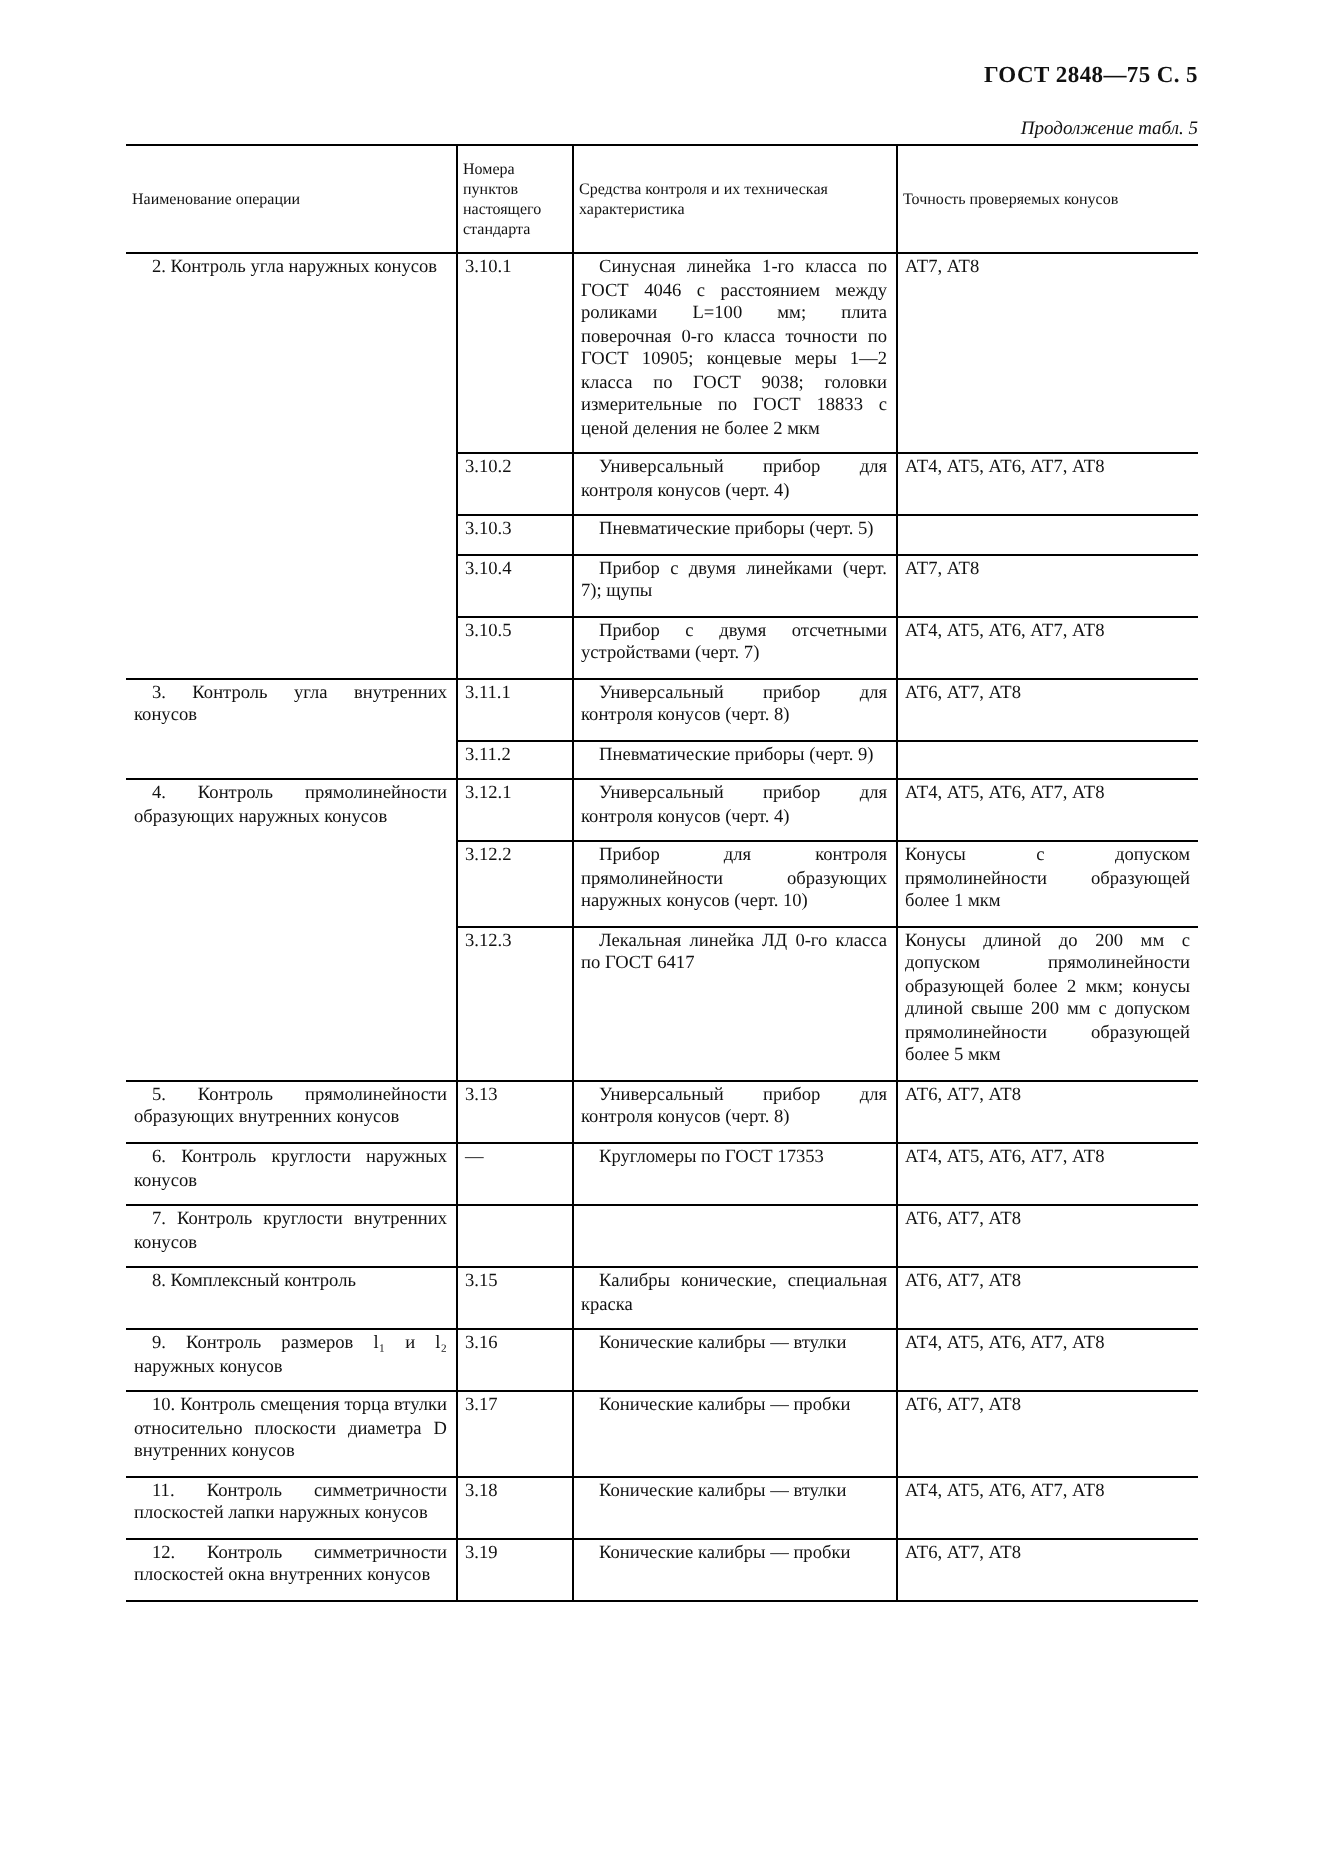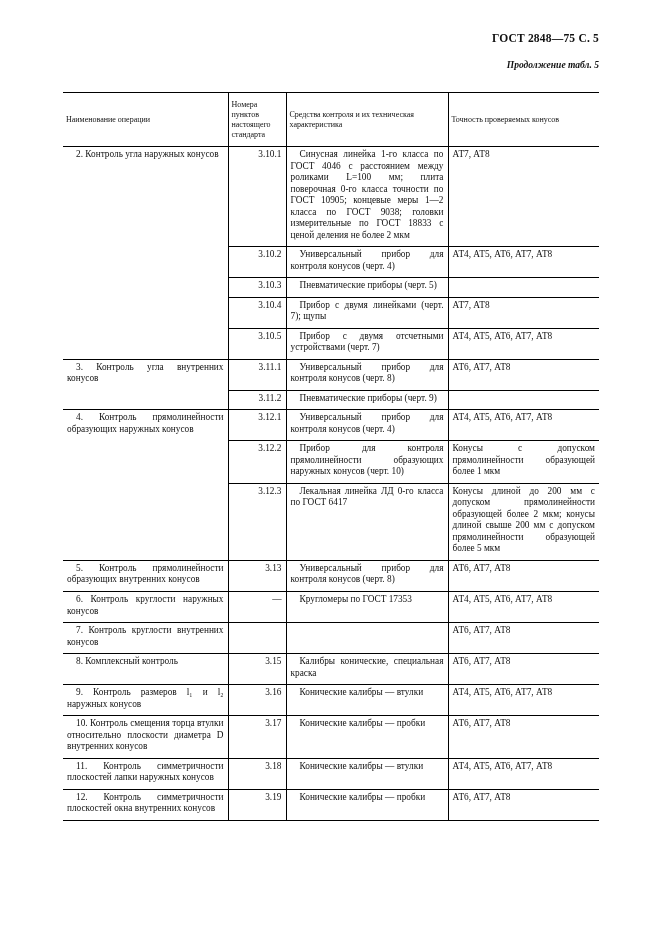--- a/index.html
+++ b/index.html
@@ -19,22 +19,21 @@
     text-align: right;
     font-weight: bold;
     font-size: 11.5px;
     letter-spacing: .2px;
     margin-bottom: 16px;
   }
   .table-caption {
     text-align: right;
     font-style: italic;
     font-size: 9.5px;
-    margin-bottom: 22px;
-    font-weight: bold;
+    margin-bottom: 2px;
   }
   table.gost {
     border-collapse: collapse;
     table-layout: fixed;
     width: 536px;
     border-top: 1.4px solid #000;
     border-bottom: 1.4px solid #000;
   }
   table.gost th, table.gost td {
     font-weight: normal;
@@ -51,21 +50,21 @@
     border-bottom: 1px solid #000;
   }
   table.gost td {
     font-size: 9.3px;
     line-height: 1.24;
     padding: 2px 4px 5px 4px;
     border-top: 1px solid #000;
   }
   .c2, .c3, .c4 { border-left: 1px solid #000; }
   td.c1 { text-align: justify; text-indent: 9px; padding-left: 2px; padding-right: 5px; }
-  td.c2 { text-align: right; padding-left: 1px; padding-right: 1px; margin-top: 13px; }
+  td.c2 { text-align: left; padding-left: 1px; padding-right: 1px; margin-top: 13px; }
   td.c3 { text-align: justify; text-indent: 9px; margin-top: 42px; }
   td.c4 { text-align: justify; }
 </style>
 </head>
 <body>
 
 <div class="page">
 
   <div class="gost-header">ГОСТ 2848—75 С. 5</div>
 

